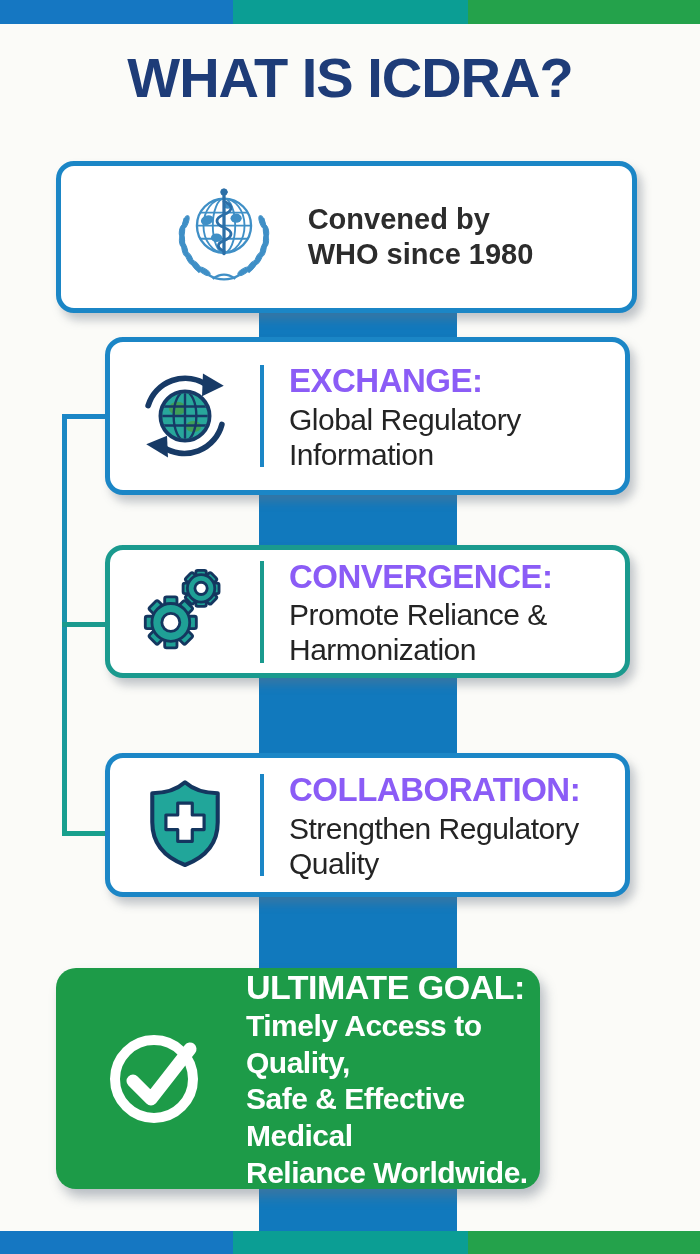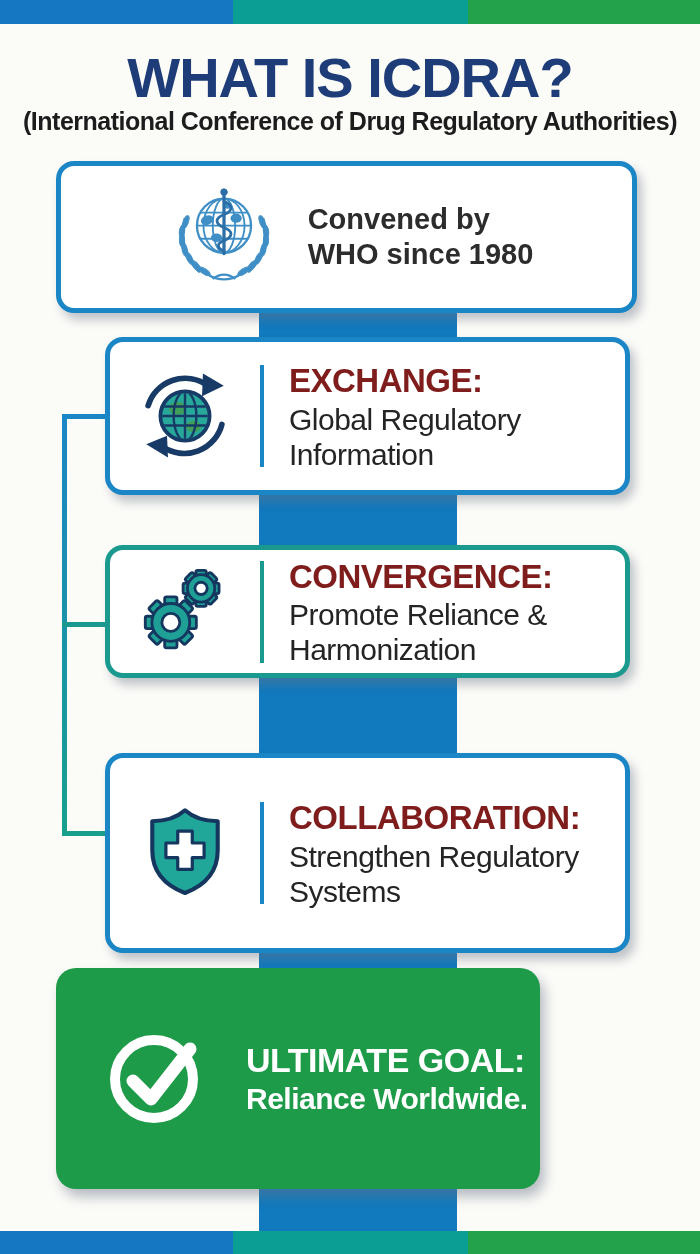--- a/index.html
+++ b/index.html
@@ -49,27 +49,27 @@
     box-sizing:border-box;display:flex;align-items:center;
   }
   .who-card{
     left:56px;top:161px;width:581px;height:152px;
     border:5px solid #1b86c6;justify-content:center;gap:28px;padding-left:8px;
   }
   .who-text{font-size:29px;font-weight:700;color:#2c2c2c;line-height:1.2;}
   .feature-card{left:105px;width:525px;}
   .fc1{top:337px;height:158px;border:5px solid #1b86c6;}
   .fc2{top:545px;height:133px;border:5px solid #1a9a8e;}
-  .fc3{top:753px;height:200px;border:5px solid #1b86c6;}
+  .fc3{top:753px;height:144px;border:5px solid #1b86c6;}
   .icon-wrap{width:150px;display:flex;align-items:center;justify-content:center;flex:0 0 auto;}
   .divider{width:4px;height:102px;margin-right:25px;flex:0 0 auto;}
   .div-blue{background:#1b86c6;}
   .div-teal{background:#1a9a8e;}
   .fc-text{display:flex;flex-direction:column;justify-content:center;}
-  .fc-heading{font-size:33px;font-weight:700;letter-spacing:-0.5px;color:#7f1d1d;line-height:1.25;}
+  .fc-heading{font-size:33px;font-weight:700;letter-spacing:-0.5px;color:#8b5cf6;line-height:1.25;}
   .fc-body{font-size:30px;font-weight:400;color:#242424;line-height:1.17;letter-spacing:-0.5px;}
   
   .goal-card{
     position:absolute;left:56px;top:968px;width:484px;height:221px;
     background:#1d9b48;border-radius:20px;z-index:2;
     box-shadow:5px 8px 12px rgba(105,115,130,0.45);
     box-sizing:border-box;display:flex;align-items:center;
     padding-left:44px;gap:36px;
   }
   .goal-text{color:#ffffff;}
@@ -81,21 +81,20 @@
 
 <div class="poster">
 
   <div class="tri-bar top">
     <div class="seg-blue"></div>
     <div class="seg-teal"></div>
     <div class="seg-green"></div>
   </div>
 
   <div class="title">WHAT IS ICDRA?</div>
-  <div class="subtitle">(International Conference of Drug Regulatory Authorities)</div>
 
   <div class="spine"></div>
   <div class="bracket-v"></div>
   <div class="stub stub1"></div>
   <div class="stub stub2"></div>
   <div class="stub stub3"></div>
 
   <div class="card who-card">
     <span>
       <svg width="112" height="116" viewBox="0 0 120 120">
@@ -223,33 +222,35 @@
     <div class="icon-wrap">
       <svg width="100" height="100" viewBox="0 0 110 110">
         <path d="M55,8 C46,16 32,20 19,20 L19,52 C19,77 34,91 55,99 C76,91 91,77 91,52 L91,20 C78,20 64,16 55,8 Z" fill="#21a69a" stroke="#14365f" stroke-width="4.5" stroke-linejoin="round"></path>
         <path d="M47,31 h16 v13 h13 v16 h-13 v13 h-16 v-13 h-13 v-16 h13 z" fill="#ffffff" stroke="#14365f" stroke-width="3.5" stroke-linejoin="round"></path>
       </svg>
     </div>
     <div class="divider div-blue"></div>
     <div class="fc-text">
       <div class="fc-heading">COLLABORATION:</div>
       <div class="fc-body">Strengthen Regulatory</div>
-      <div class="fc-body">Systems</div>
+      <div class="fc-body">Quality</div>
     </div>
   </div>
 
   <div class="goal-card">
     <span>
       <svg width="110" height="110" viewBox="0 0 110 110">
         <circle cx="54" cy="57" r="39" fill="none" stroke="#ffffff" stroke-width="10"></circle>
         <path d="M33,59 L51,77 L90,27" fill="none" stroke="#ffffff" stroke-width="13" stroke-linecap="round" stroke-linejoin="round"></path>
       </svg>
     </span>
     <div class="goal-text">
       <div class="goal-heading">ULTIMATE GOAL:</div>
+      <div class="goal-body">Timely Access to Quality,</div>
+      <div class="goal-body">Safe &amp; Effective Medical</div>
       <div class="goal-body">Reliance Worldwide.</div>
     </div>
   </div>
 
   <div class="tri-bar bottom">
     <div class="seg-blue"></div>
     <div class="seg-teal"></div>
     <div class="seg-green"></div>
   </div>
 

